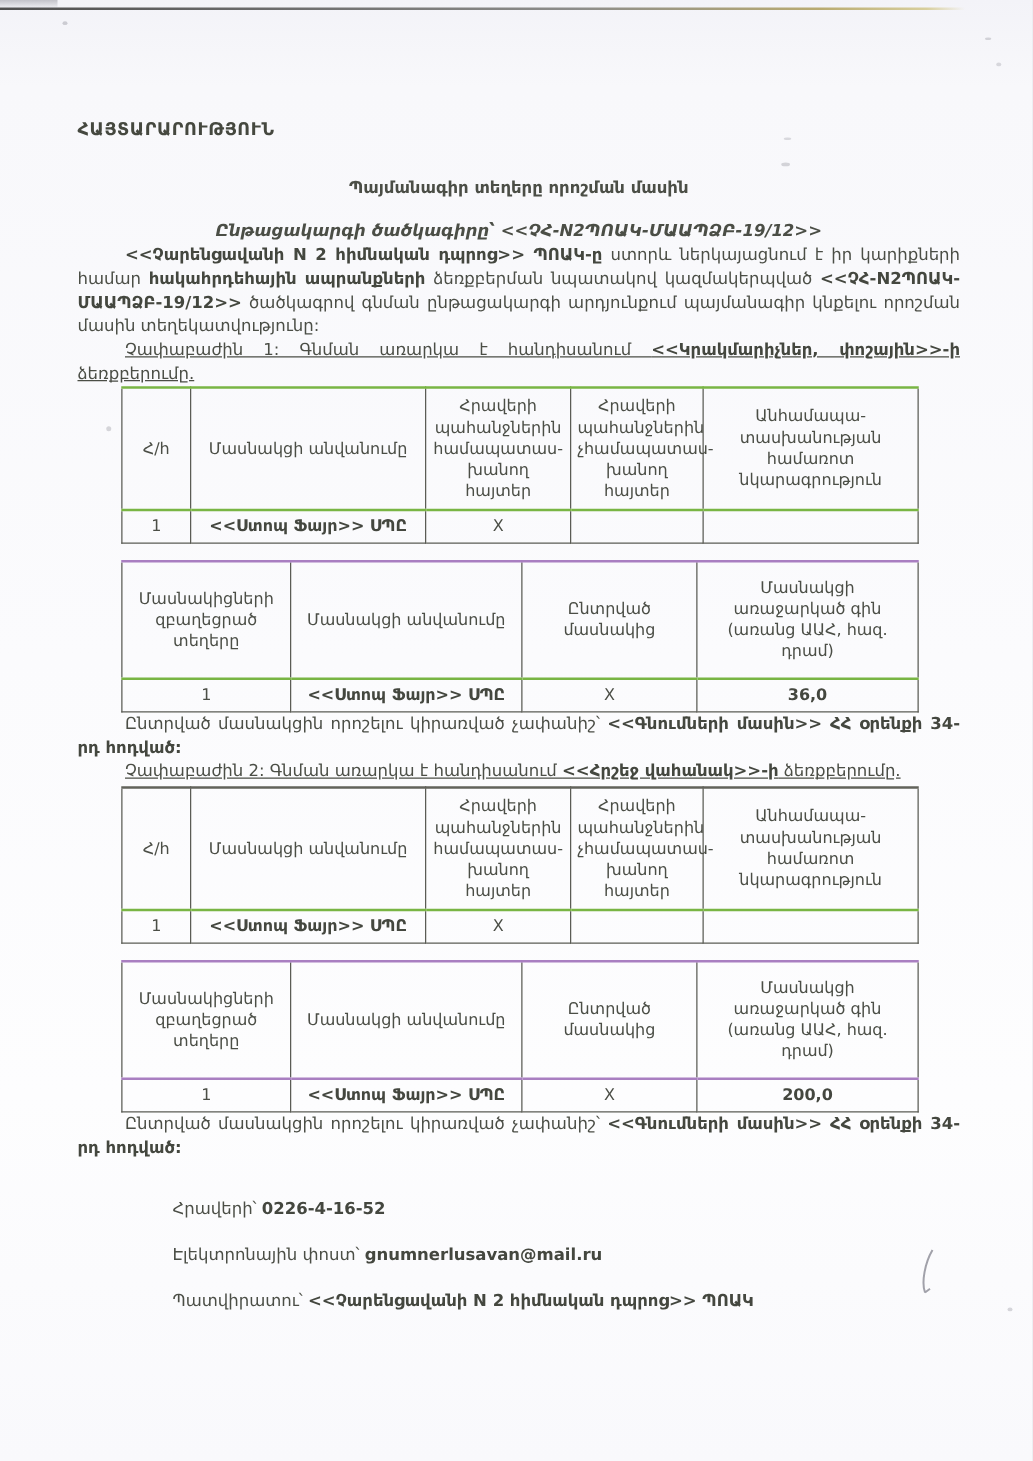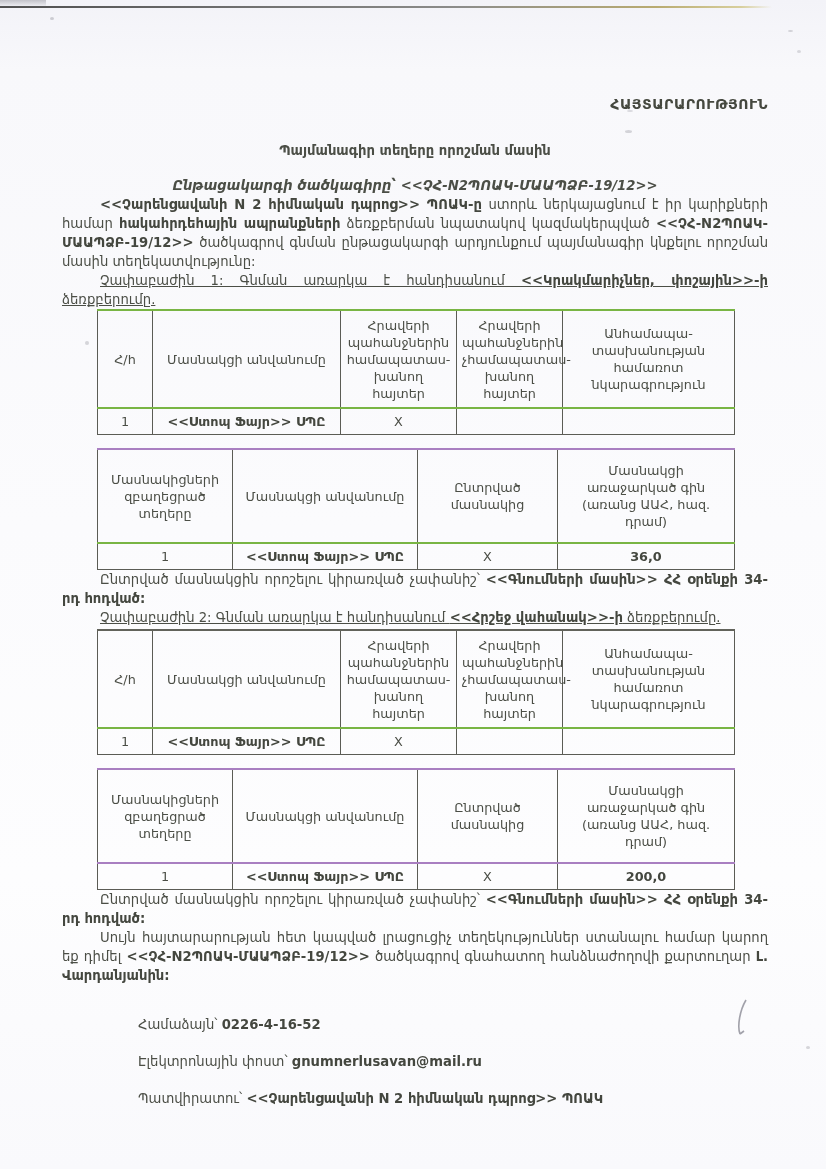--- a/index.html
+++ b/index.html
@@ -7,21 +7,21 @@
   .sheet{position:relative;width:826px;height:1169px;overflow:hidden;
          background:linear-gradient(180deg,#f3f3f8 0%,#f8f8fb 6%,#fbfbfd 45%,#fdfdfe 75%,#f9f9fc 100%);
          color:#4b4e46;}
   .scan-top{position:absolute;top:6px;left:0;width:772px;height:2px;
             background:linear-gradient(90deg,#4f4f4f 0%,#6e6e6e 30%,#8d8d8b 60%,#b9ab71 85%,#d8cf9d 96%,rgba(216,207,157,0) 100%);}
   .scan-corner{position:absolute;top:0;left:0;width:46px;height:7px;background:linear-gradient(180deg,#9a9aa2,rgba(154,154,162,0));opacity:.55;}
   .speck{position:absolute;border-radius:50%;background:#8f8f99;}
   .content{position:absolute;left:62px;top:0;width:706px;font-size:13.2px;line-height:19px;text-align:justify;}
   .center{text-align:center;}
   .b{font-weight:bold;color:#44473f;}
-  h1{font-size:14px;font-weight:bold;letter-spacing:.5px;margin:0;padding-top:95px;text-align:right;color:#45483f;}
+  h1{font-size:14px;font-weight:bold;letter-spacing:.5px;margin:0;padding-top:95px;text-align:left;color:#45483f;}
   .subtitle{margin-top:27px;font-weight:bold;}
   .codeline{margin-top:16px;font-weight:bold;font-style:italic;}
   p.para{margin:0;text-indent:38px;}
   .p1{margin-top:20px;}
   .lot-head{margin-top:19px;text-decoration:underline;}
   .crit{margin-top:4px;}
   .contact{margin-top:32px;}
   .tbl{margin-left:35px;border-collapse:collapse;table-layout:fixed;width:637px;font-size:12.8px;}
   .tbl td{border:1px solid #5b5c55;padding:2px 5px;text-align:center;vertical-align:middle;line-height:17px;text-indent:0;}
   .tbl{border:1.5px solid #55564f;}
@@ -164,23 +164,22 @@
         <td>1</td>
         <td class="nm">&lt;&lt;Ստոպ Ֆայր&gt;&gt; ՍՊԸ</td>
         <td>X</td>
         <td class="pr">200,0</td>
       </tr>
     </tbody>
       </table>
 
     <p class="para crit"><span>Ընտրված մասնակցին որոշելու կիրառված չափանիշ՝ </span><span class="b">&lt;&lt;Գնումների մասին&gt;&gt; ՀՀ օրենքի 34-րդ հոդված:</span></p>
 
-    <p class="para contact"><span>Սույն հայտարարության հետ կապված լրացուցիչ տեղեկություններ ստանալու համար կարող եք դիմել </span><span class="b">&lt;&lt;ՉՀ-N2ՊՈԱԿ-ՄԱԱՊՁԲ-19/12&gt;&gt;</span><span> ծածկագրով գնահատող հանձնաժողովի քարտուղար </span><span class="b">Լ. Վարդանյանին:</span></p>
 
-    <p class="indent-line phone"><span>Համաձայն՝ </span><span class="b">0226-4-16-52</span></p>
+    <p class="indent-line phone"><span>Հրավերի՝ </span><span class="b">0226-4-16-52</span></p>
 
     <p class="indent-line mailln"><span>Էլեկտրոնային փոստ՝ </span><span class="b">gnumnerlusavan@mail.ru</span></p>
 
     <p class="indent-line customer"><span>Պատվիրատու՝ </span><span class="b">&lt;&lt;Չարենցավանի N 2 հիմնական դպրոց&gt;&gt; ՊՈԱԿ</span></p>
   </div>
 
   <svg class="penmark" width="34" height="50" viewBox="0 0 34 50">
     <path d="M14 42 C 11 34, 14 18, 20 8 M14 42 l 4 -3" stroke="#83838d" stroke-width="1.6" fill="none" opacity="0.75"></path>
   </svg>
 </div>

